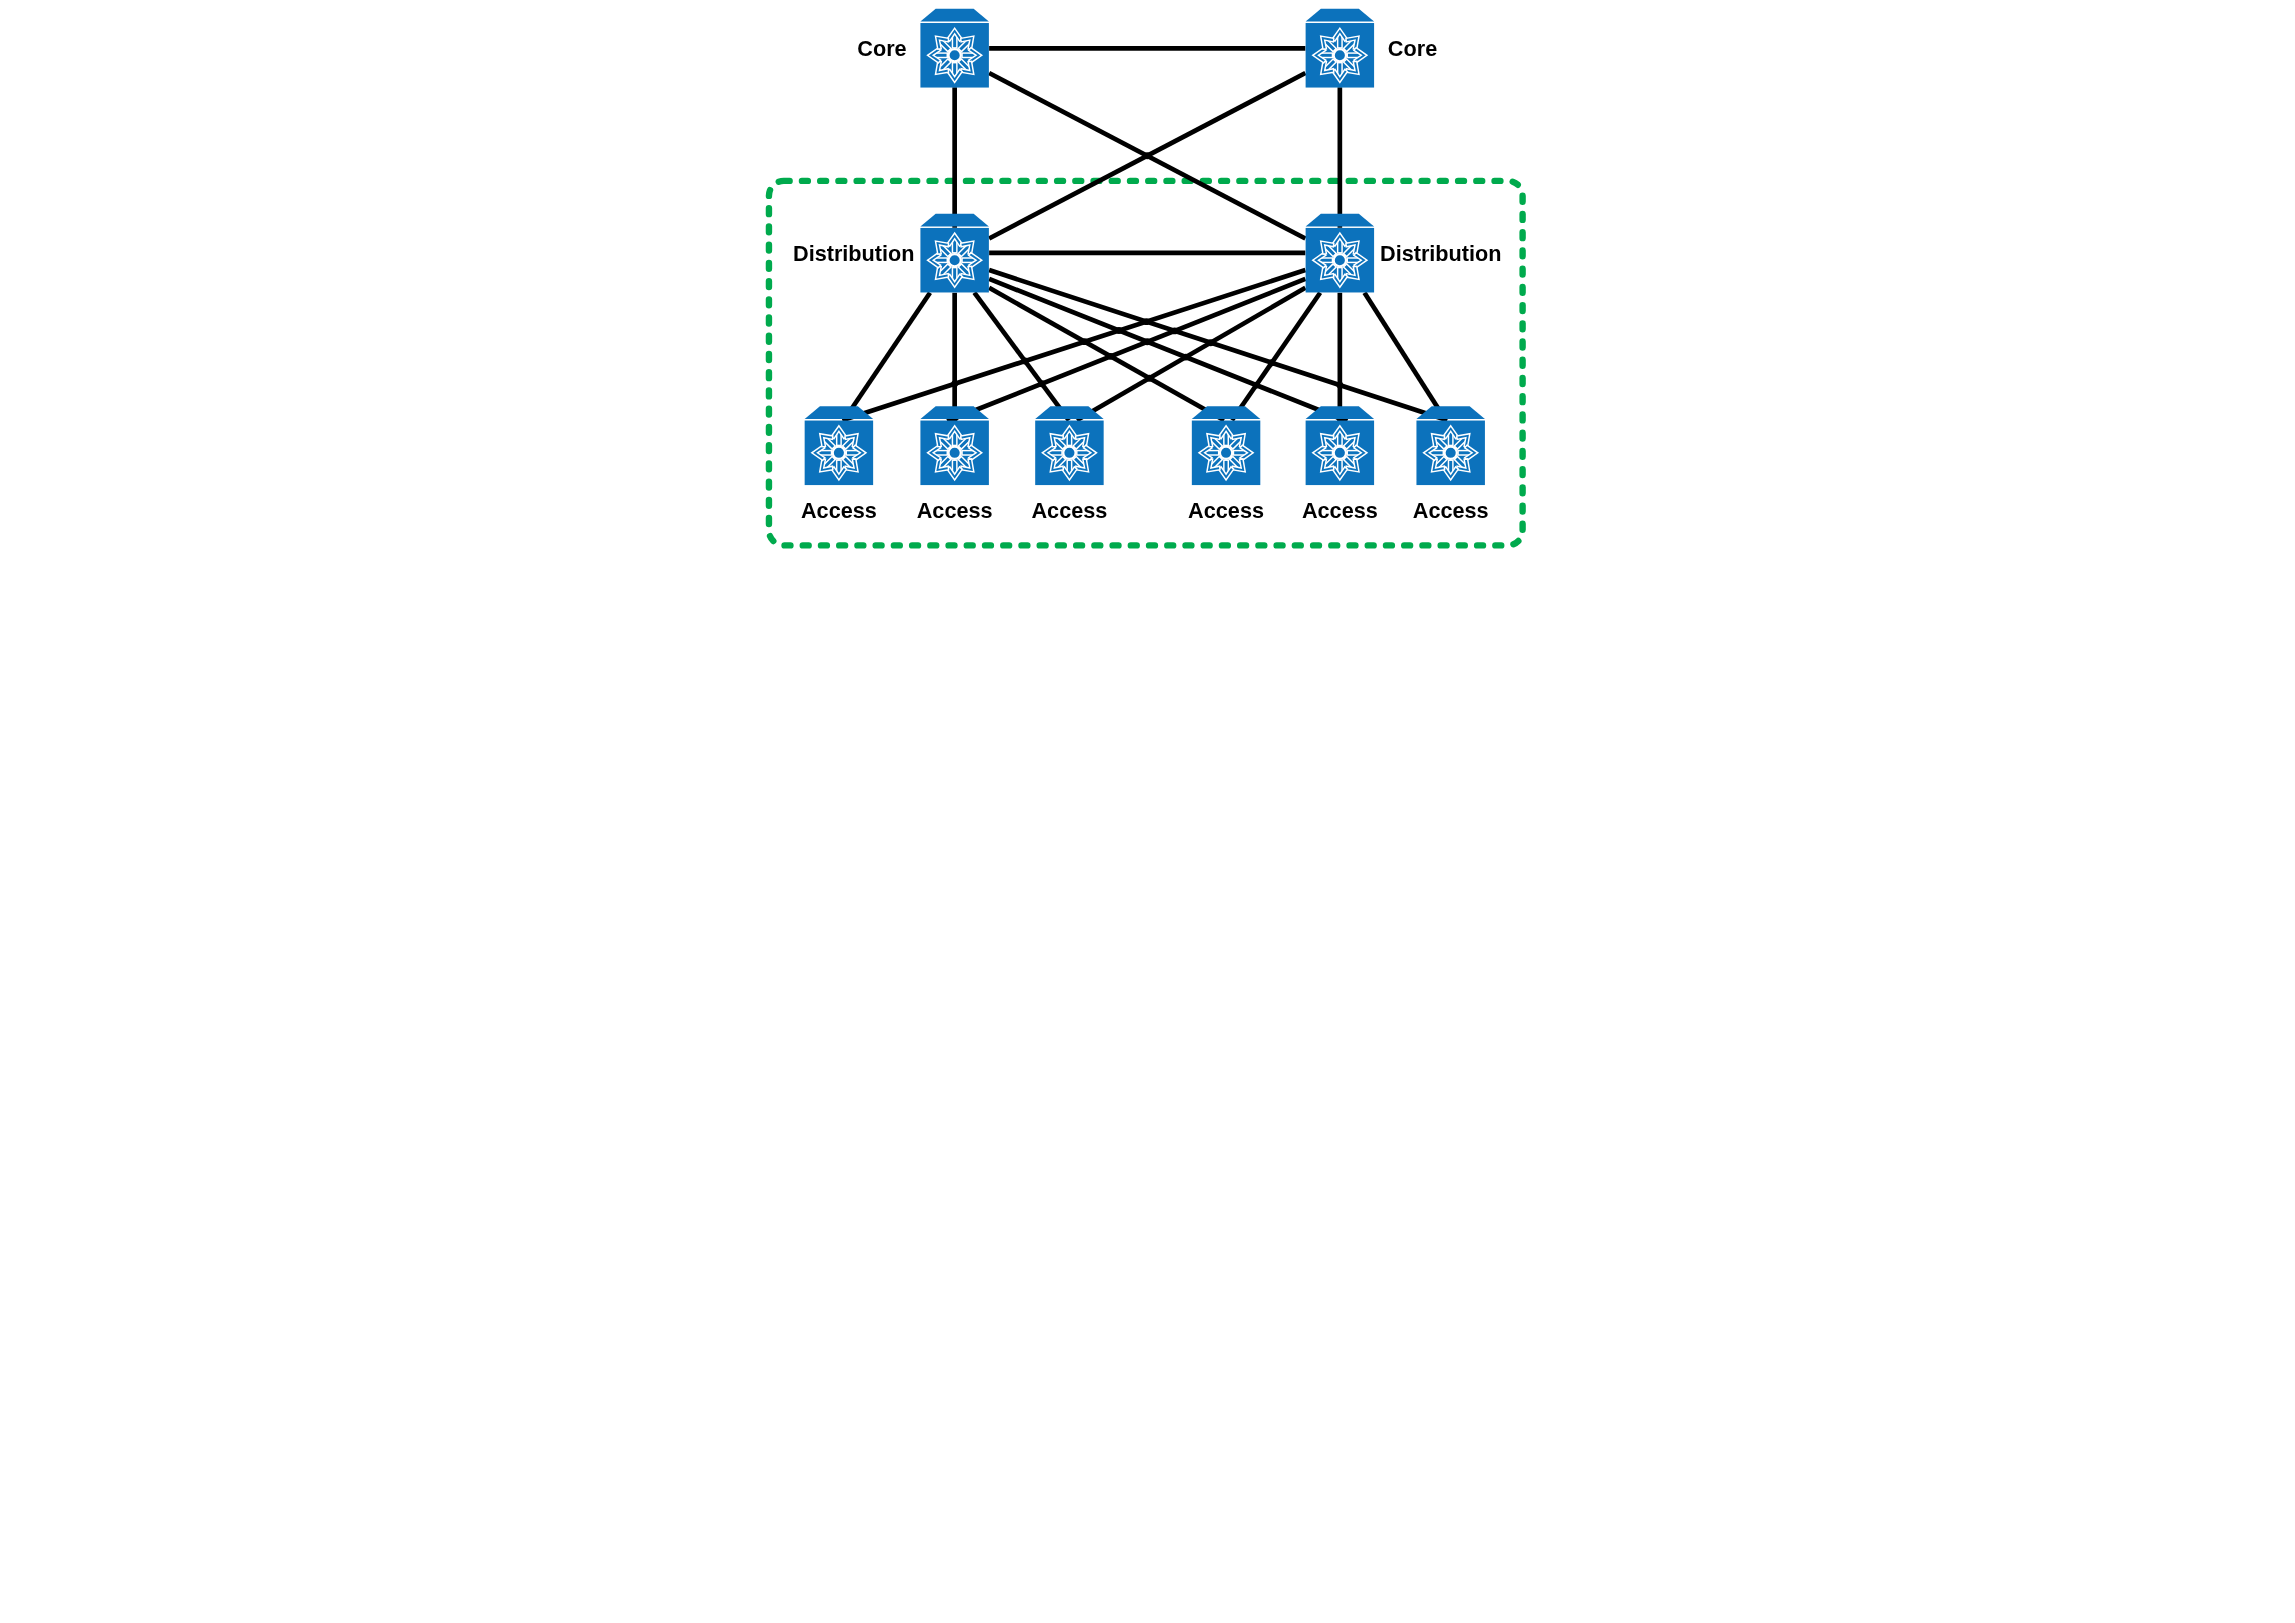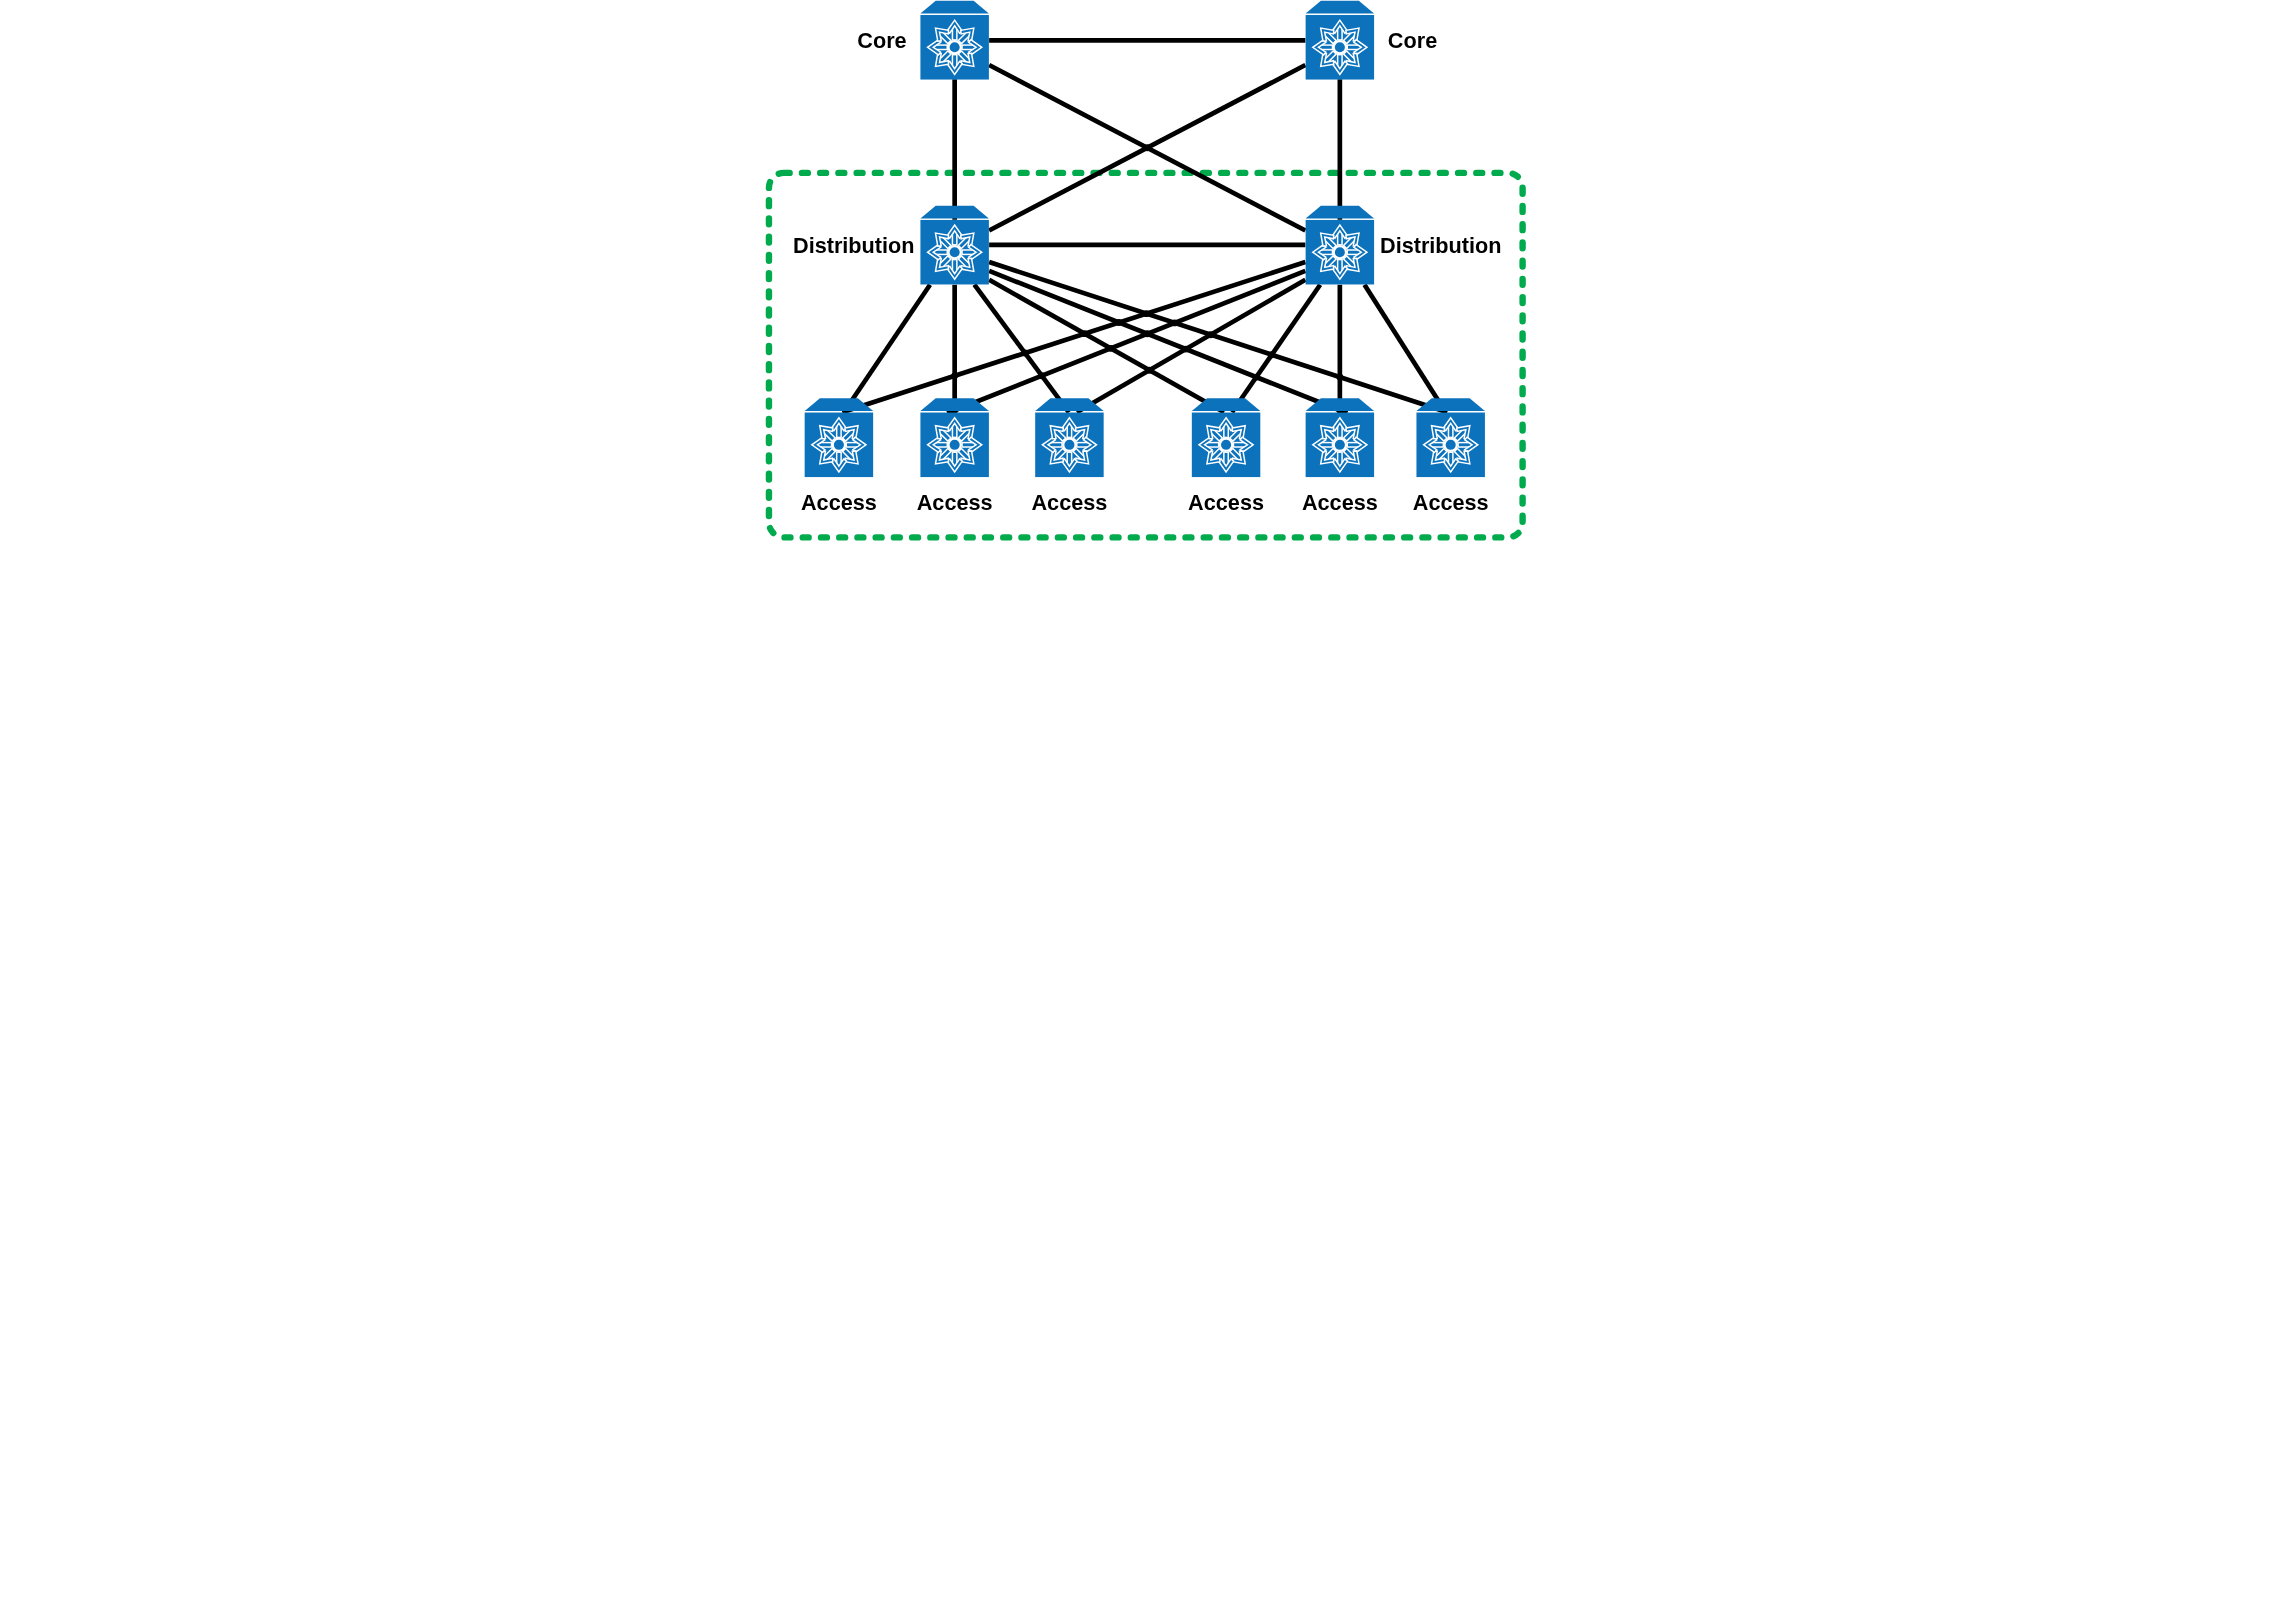--- a/index.html
+++ b/index.html
@@ -6,21 +6,21 @@
     margin: 0;
     padding: 0;
     background: #ffffff;
   }
   body {
     font-family: "Liberation Sans", sans-serif;
   }
   #stage {
     width: 100%;
     max-width: 765px;
-    margin: 0 auto;
+    margin: 8px auto;
   }
   #topology-svg {
     display: block;
     width: 100%;
     height: auto;
   }
   #topology-svg text {
     font-family: "Liberation Sans", "DejaVu Sans", sans-serif;
     font-weight: bold;
   }

